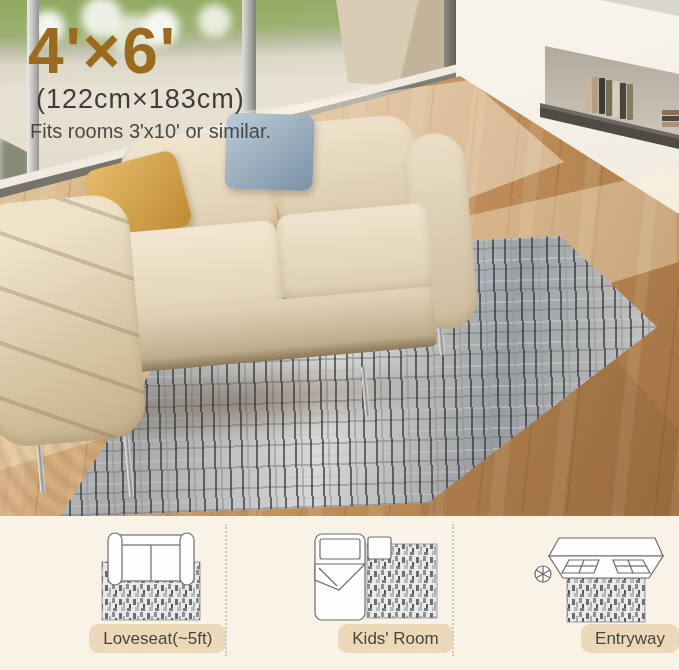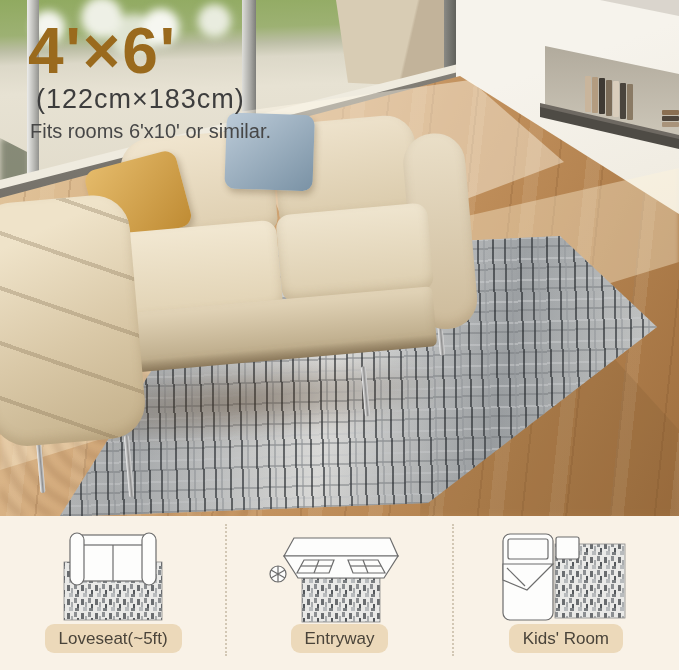--- a/index.html
+++ b/index.html
@@ -109,21 +109,21 @@
   .leg3{left:372px;top:252px;height:50px;}
   .leg4{left:452px;top:214px;height:34px;}
 
   
   .t-feet{left:28px;top:14px;font-size:64px;font-weight:800;letter-spacing:2px;color:#9a6a1d;}
   .t-cm{left:36px;top:84px;font-size:27px;font-weight:400;letter-spacing:1px;color:#3d3d3d;}
   .t-fits{left:30px;top:120px;font-size:20px;color:#474747;}
 
   
   .strip{position:absolute;left:0;top:516px;width:679px;height:154px;background:#f9f2e7;display:flex;}
-  .panel{flex:1;position:relative;display:flex;flex-direction:column;align-items:center;}
+  .panel{flex:1;position:relative;display:flex;flex-direction:column;align-items:flex-end;}
   .panel + .panel::before{content:"";position:absolute;left:-1px;top:8px;height:132px;border-left:2px dotted #d2c7b4;}
   .diag{margin-top:12px;height:96px;display:flex;align-items:center;justify-content:center;}
   .pill{margin-top:0;background:#ecd9ba;color:#4a443a;font-size:17px;line-height:1;
         padding:6px 14px;border-radius:9px;white-space:nowrap;}
   svg .ln{stroke:#6d6d6d;stroke-width:1.2;fill:none;}
   svg .wh{stroke:#6d6d6d;stroke-width:1.2;fill:#fdfdfc;}
 </style>
 </head>
 <body>
 
@@ -179,21 +179,21 @@
       <div class="abs cush pillow-blue"></div>
       <div class="abs cush pillow-gold"></div>
       <div class="abs cush seat-l"></div>
       <div class="abs cush seat-r"></div>
       <div class="abs cush base"></div>
       <div class="abs cush arm-left"></div>
     </div>
 
     <div class="abs t-feet">4'×6'</div>
     <div class="abs t-cm">(122cm×183cm)</div>
-    <div class="abs t-fits">Fits rooms 6'x10' or similar.</div>
+    <div class="abs t-fits">Fits rooms 3'x10' or similar.</div>
   </div>
 
   <div class="strip">
 
     <div class="panel">
       <div class="diag">
         <svg width="150" height="96" viewBox="0 0 150 96">
           <defs>
             <pattern id="rugtex" width="14" height="14" patternUnits="userSpaceOnUse">
               <rect width="14" height="14" fill="#e9e9e7"></rect>
@@ -212,45 +212,45 @@
           <rect class="wh" x="32" y="5" width="14" height="52" rx="7"></rect>
           <rect class="wh" x="104" y="5" width="14" height="52" rx="7"></rect>
         </svg>
       </div>
       <div class="pill">Loveseat(~5ft)</div>
     </div>
 
     <div class="panel">
       <div class="diag">
         <svg width="150" height="96" viewBox="0 0 150 96">
+          <rect x="64" y="16" width="70" height="74" fill="url(#rugtex)" stroke="#8a8a8a" stroke-width="0.8"></rect>
+          <rect class="wh" x="12" y="6" width="50" height="86" rx="7"></rect>
+          <rect class="wh" x="17" y="11" width="40" height="20" rx="2"></rect>
+          <path class="wh" d="M12 36 H62 L36 62 L12 52 Z"></path>
+          <line class="ln" x1="16" y1="40" x2="34" y2="58"></line>
+          <rect class="wh" x="65" y="9" width="23" height="22" rx="2"></rect>
+        </svg>
+      </div>
+      <div class="pill">Kids' Room</div>
+    </div>
+
+    <div class="panel">
+      <div class="diag">
+        <svg width="150" height="96" viewBox="0 0 150 96">
           <rect x="38" y="50" width="78" height="44" fill="url(#rugtex)" stroke="#8a8a8a" stroke-width="0.8"></rect>
           <path class="wh" d="M20 28 L30 10 L126 10 L134 28 Z"></path>
           <path class="wh" d="M20 28 H134 L120 50 H34 Z"></path>
           <path class="ln" d="M40 32 L70 32 L65 45 L33 45 Z"></path>
           <line class="ln" x1="55" y1="32" x2="50" y2="45"></line>
           <line class="ln" x1="37" y1="38" x2="68" y2="38"></line>
           <path class="ln" d="M84 32 L114 32 L121 45 L89 45 Z"></path>
           <line class="ln" x1="99" y1="32" x2="104" y2="45"></line>
           <line class="ln" x1="86" y1="38" x2="117" y2="38"></line>
           <circle class="wh" cx="14" cy="46" r="8"></circle>
           <path class="ln" d="M7 42 L21 50 M21 42 L7 50 M14 38 L14 54"></path>
         </svg>
       </div>
       <div class="pill">Entryway</div>
     </div>
 
-    <div class="panel">
-      <div class="diag">
-        <svg width="150" height="96" viewBox="0 0 150 96">
-          <rect x="64" y="16" width="70" height="74" fill="url(#rugtex)" stroke="#8a8a8a" stroke-width="0.8"></rect>
-          <rect class="wh" x="12" y="6" width="50" height="86" rx="7"></rect>
-          <rect class="wh" x="17" y="11" width="40" height="20" rx="2"></rect>
-          <path class="wh" d="M12 36 H62 L36 62 L12 52 Z"></path>
-          <line class="ln" x1="16" y1="40" x2="34" y2="58"></line>
-          <rect class="wh" x="65" y="9" width="23" height="22" rx="2"></rect>
-        </svg>
-      </div>
-      <div class="pill">Kids' Room</div>
-    </div>
-
 
   </div>
 </div>
 
 </body></html>

